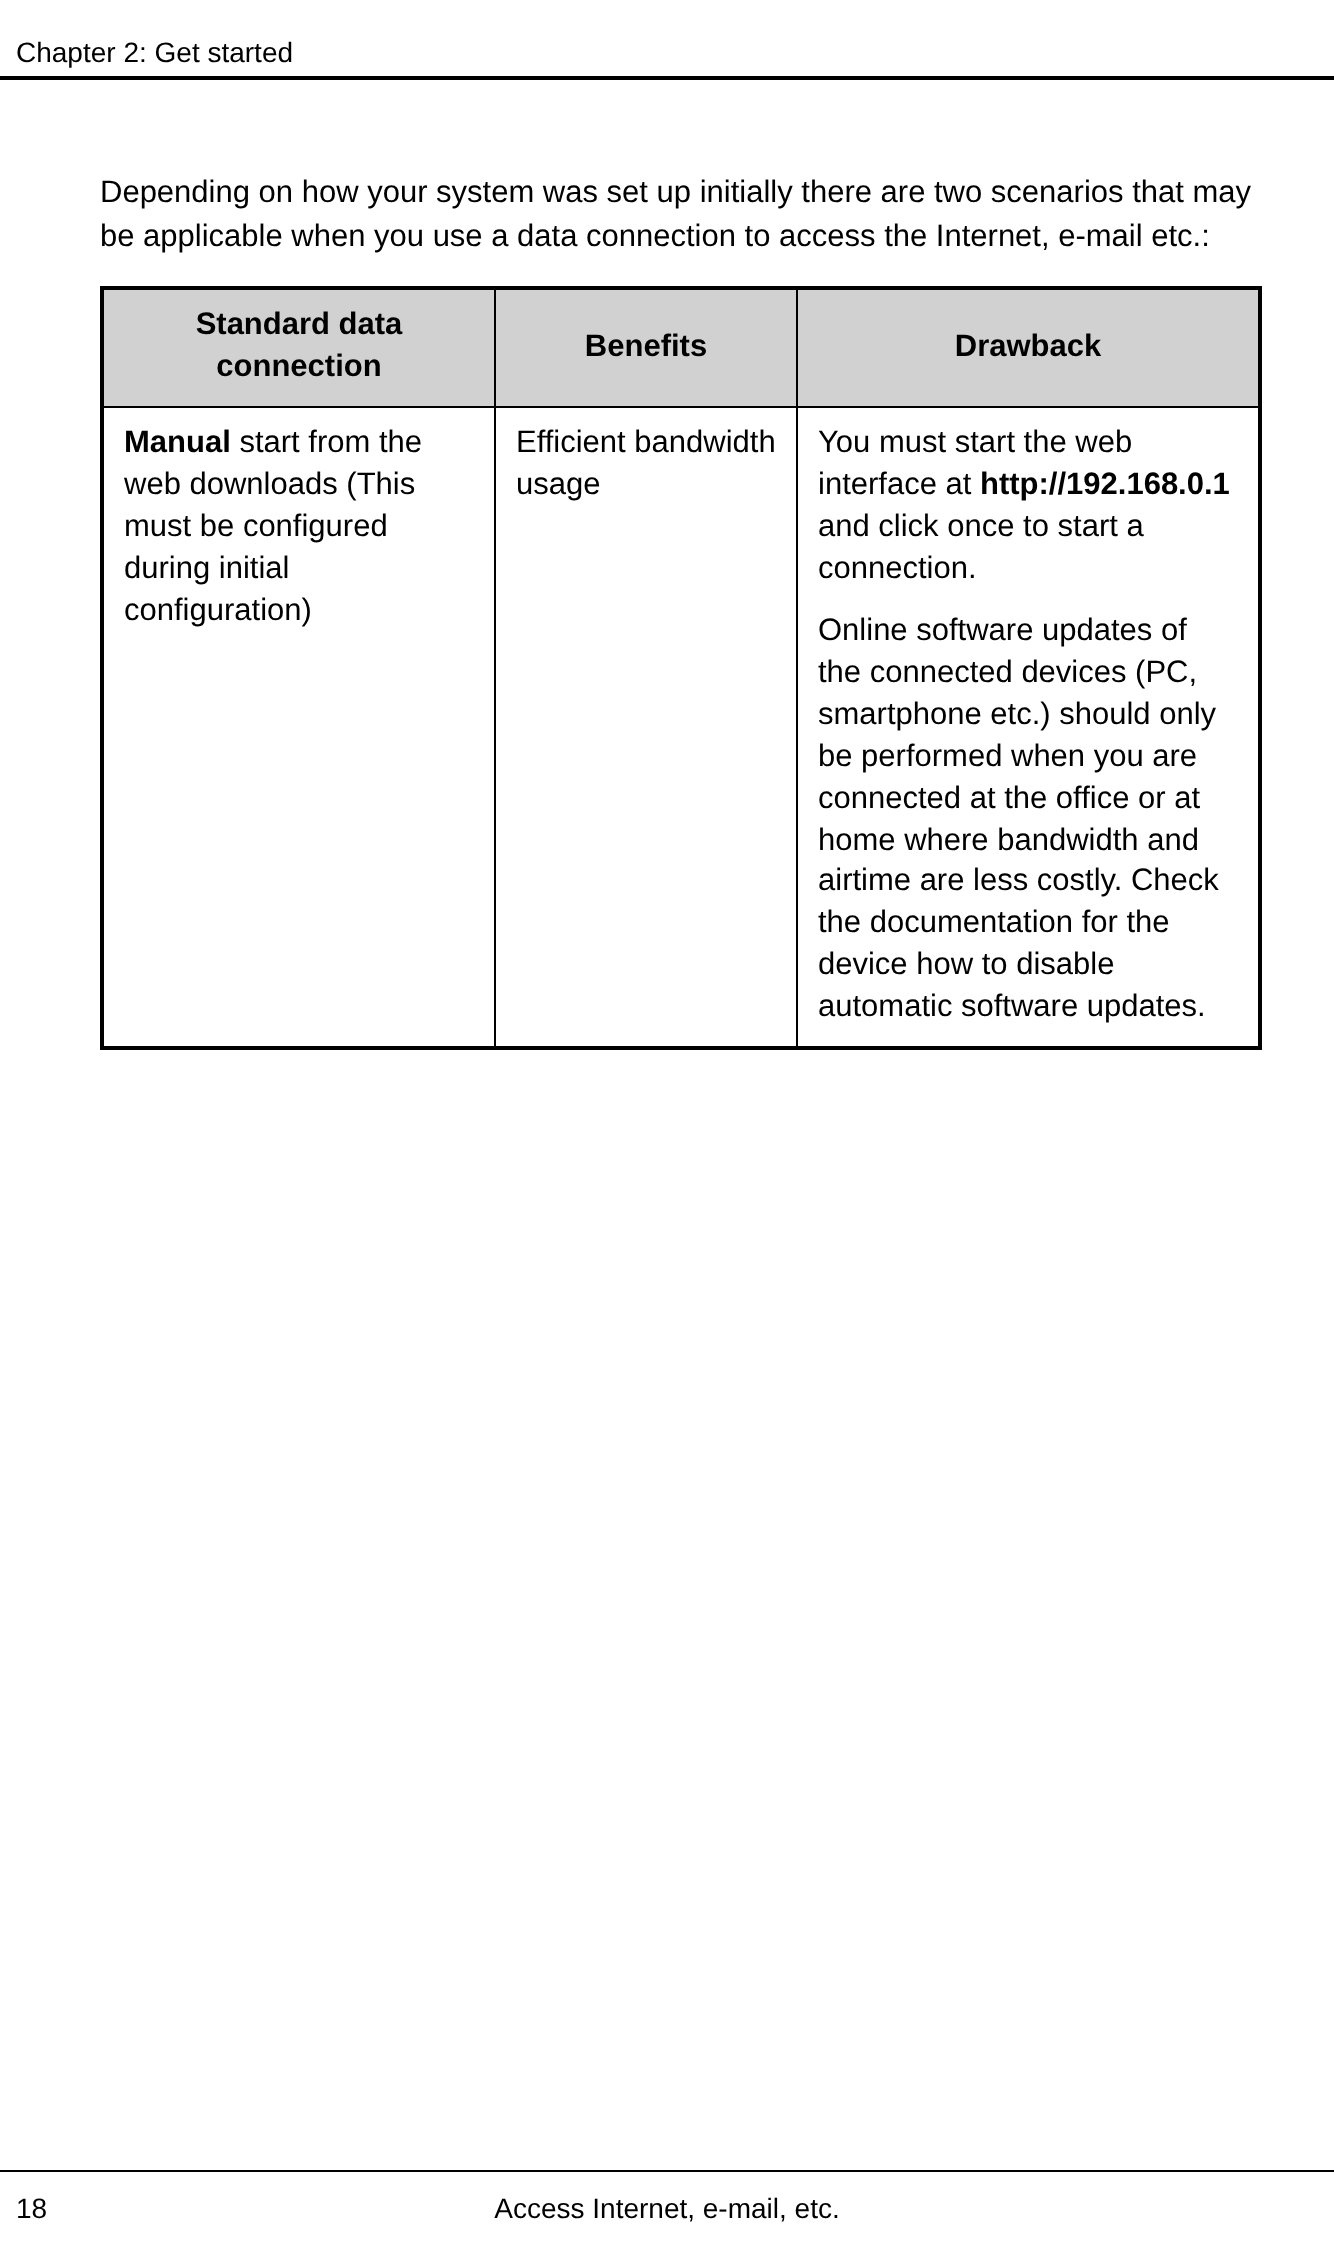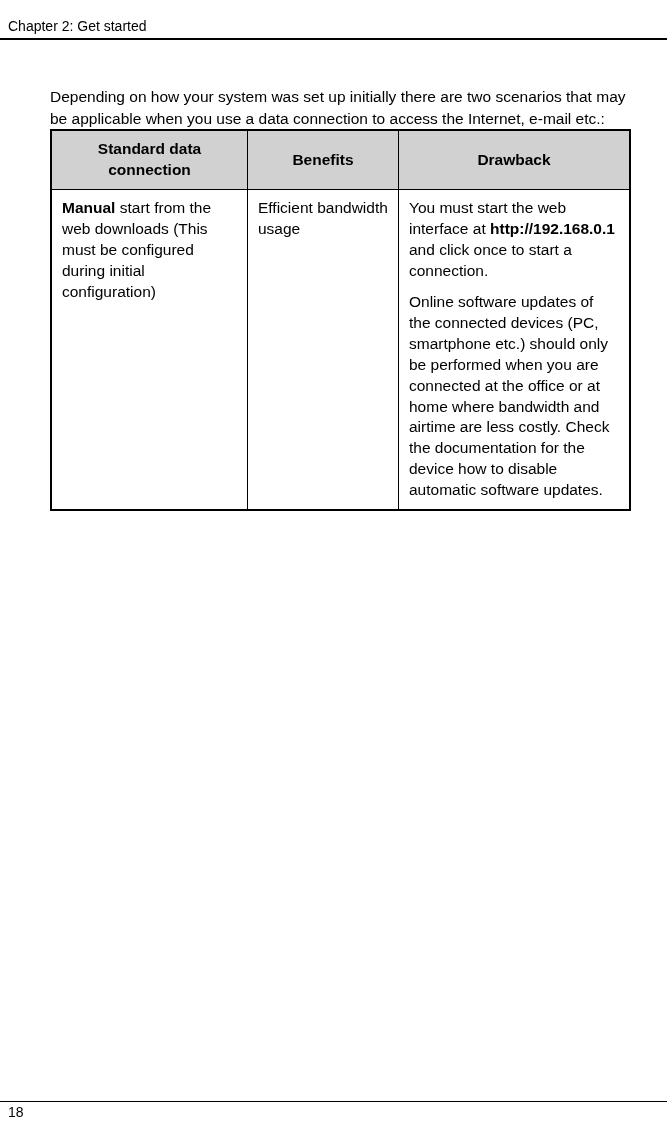--- a/index.html
+++ b/index.html
@@ -17,21 +17,21 @@
       padding: 18px 8px 4px 8px;
       font-size: 14px;
       border-bottom: 2px solid black;
     }
     .content {
       padding: 20px 36px 0 50px;
     }
     .intro-para {
       font-size: 15.5px;
       line-height: 1.4;
-      margin: 26px 0 0 0;
+      margin: 26px 0 14px 0;
     }
     .compare-table {
       border-collapse: collapse;
       width: 100%;
       border: 2px solid black;
       margin-bottom: 32px;
     }
     .compare-table th,
     .compare-table td {
       border: 1px solid black;
@@ -54,21 +54,21 @@
       line-height: 1.4;
       margin-top: 14px;
     }
     .page-footer {
       position: absolute;
       bottom: 0;
       left: 0;
       right: 0;
       border-top: 1px solid black;
       display: flex;
-      align-items: center;
+      align-items: flex-start;
       padding: 10px 8px 16px 8px;
       font-size: 14px;
     }
     .page-number {
       position: absolute;
       left: 8px;
     }
     .footer-title {
       flex: 1;
       text-align: center;
@@ -109,13 +109,14 @@
         </td>
       </tr>
     </tbody>
   </table>
 
 
 </div>
 
 <div class="page-footer">
   <span class="page-number">18</span>
+  <span class="footer-title">Access Internet, e-mail, etc.</span>
 </div>
 
 </body></html>

